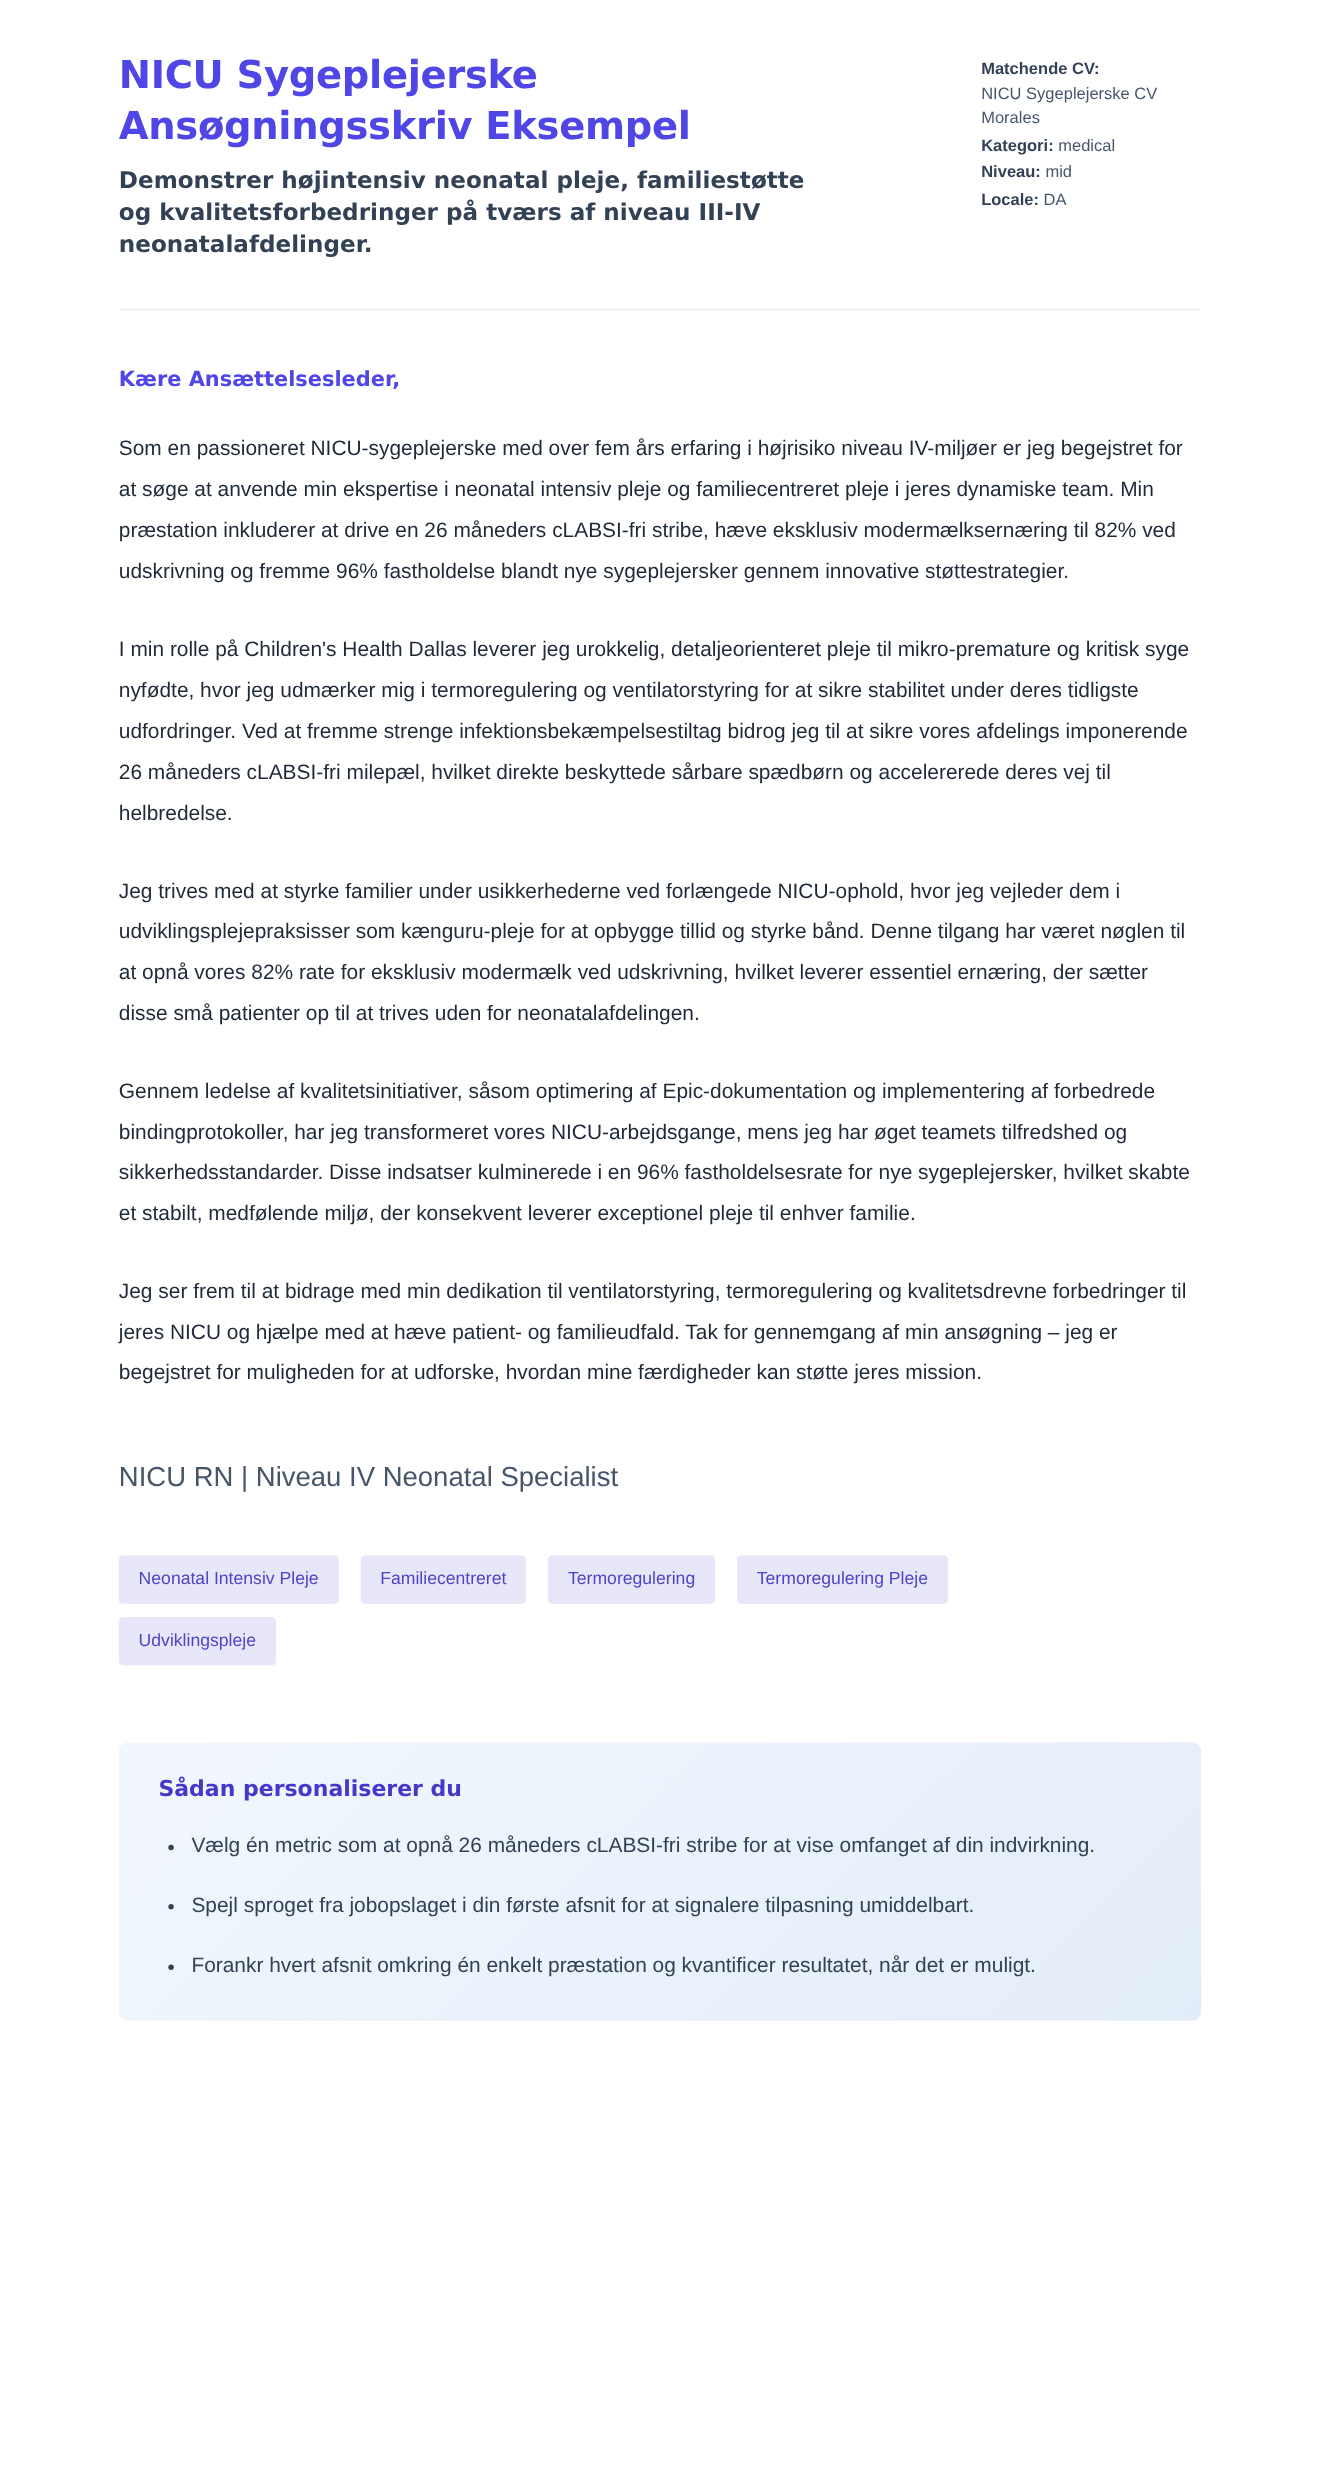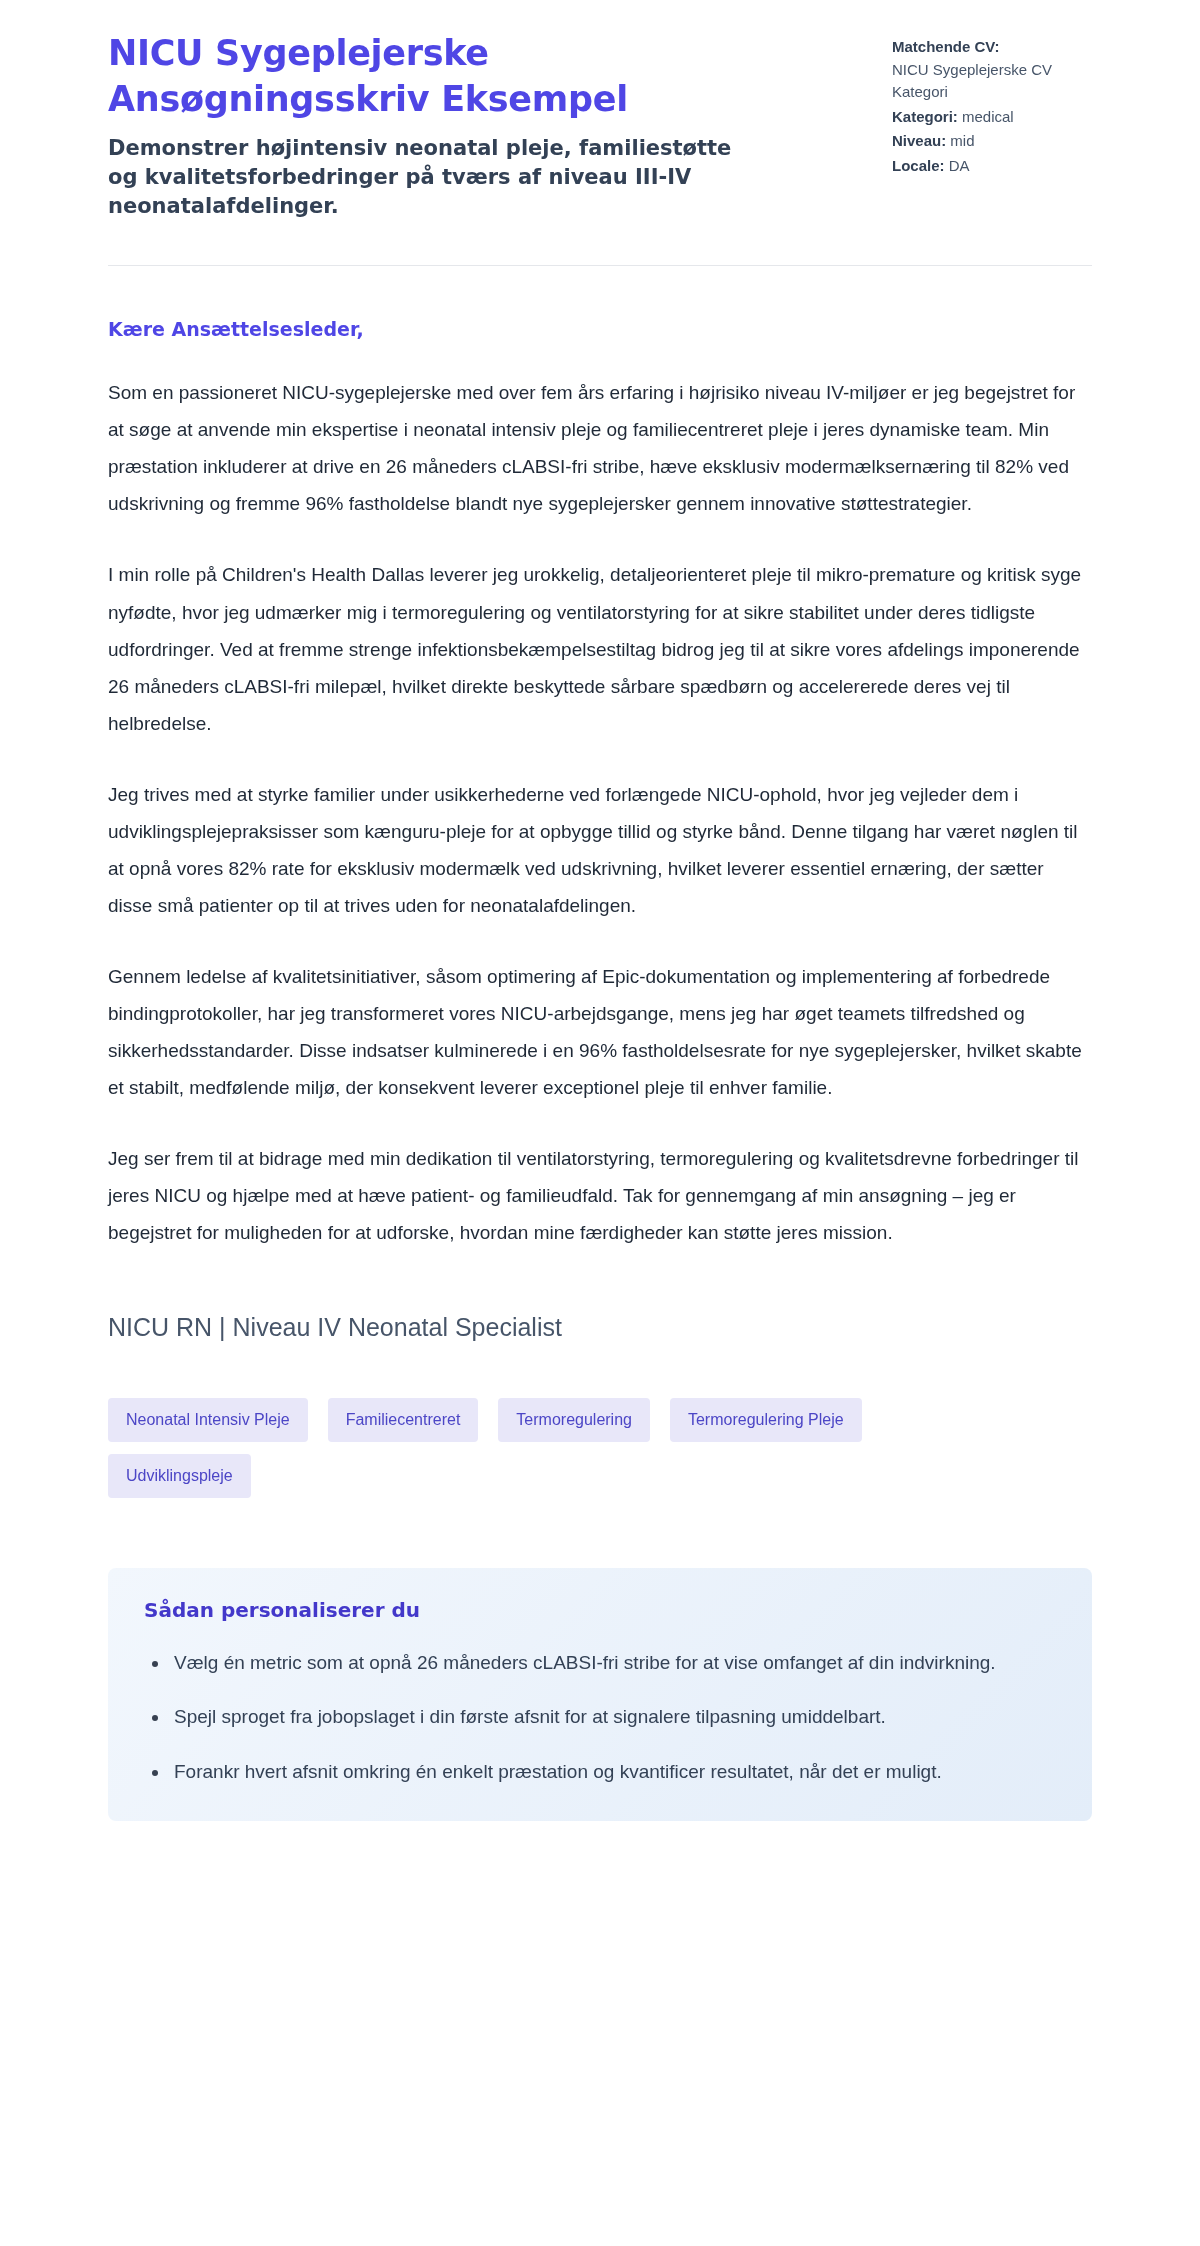--- a/index.html
+++ b/index.html
@@ -5,21 +5,21 @@
   * { box-sizing: border-box; }
   html, body { margin: 0; padding: 0; background: #ffffff; }
   body {
     font-family: "Liberation Sans", sans-serif;
     color: #1f2937;
     width: 1200px;
   }
   .page {
     width: 984px;
     margin: 0 auto;
-    padding: 30px 0 64px 0;
+    padding: 46px 0 64px 0;
   }
 
   
   .header { display: flex; justify-content: space-between; gap: 40px; }
   .header-left { max-width: 640px; }
   .page-title {
     font-family: "DejaVu Sans", sans-serif;
     font-size: 35px;
     font-weight: 700;
     line-height: 1.32;
@@ -137,21 +137,21 @@
 <div class="page">
 
   <div class="header">
     <div class="header-left">
       <h1 class="page-title">NICU Sygeplejerske Ansøgningsskriv Eksempel</h1>
       <div class="page-subtitle">Demonstrer højintensiv neonatal pleje, familiestøtte og kvalitetsforbedringer på tværs af niveau III-IV neonatalafdelinger.</div>
     </div>
     <div class="meta">
       <div class="meta-row">
         <span class="meta-label">Matchende CV:</span>
-        <div>NICU Sygeplejerske CV Kategori</div>
+        <div>NICU Sygeplejerske CV Morales</div>
       </div>
       <div class="meta-row">
         <span class="meta-label">Kategori:</span>
         <span>medical</span>
       </div>
       <div class="meta-row">
         <span class="meta-label">Niveau:</span>
         <span>mid</span>
       </div>
       <div class="meta-row">

